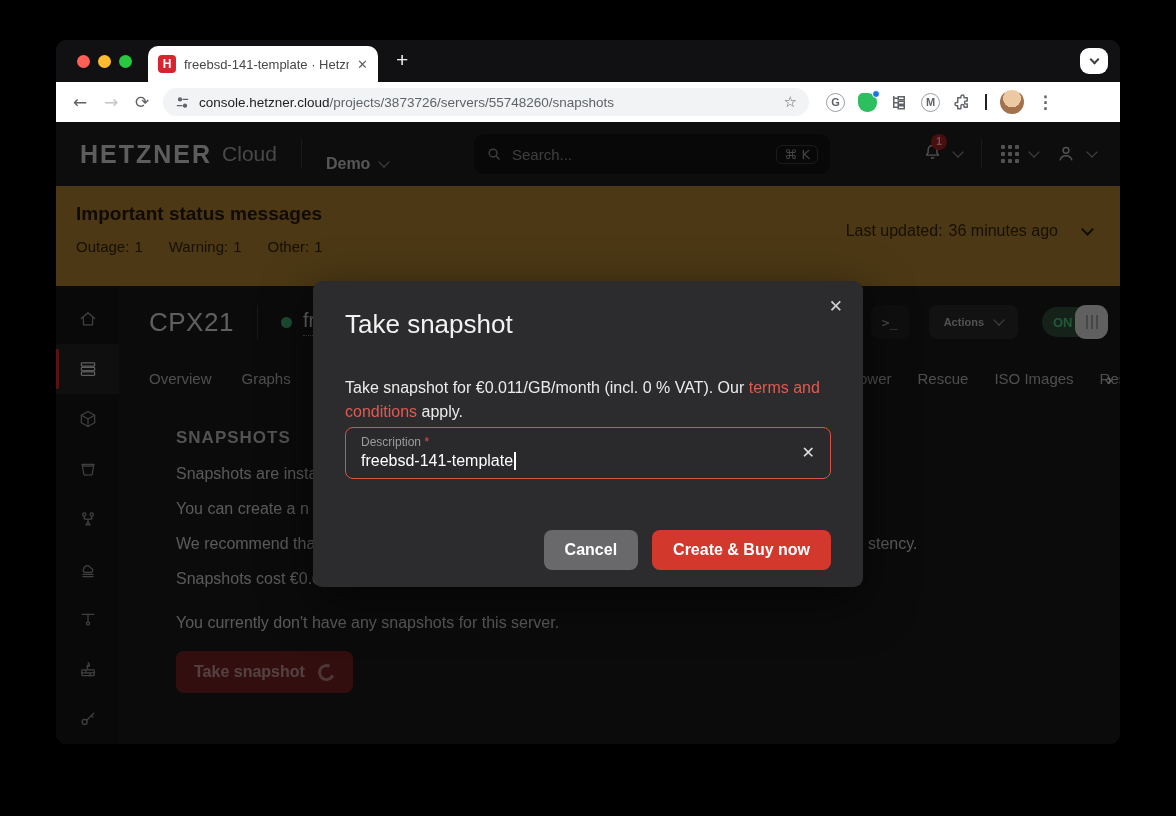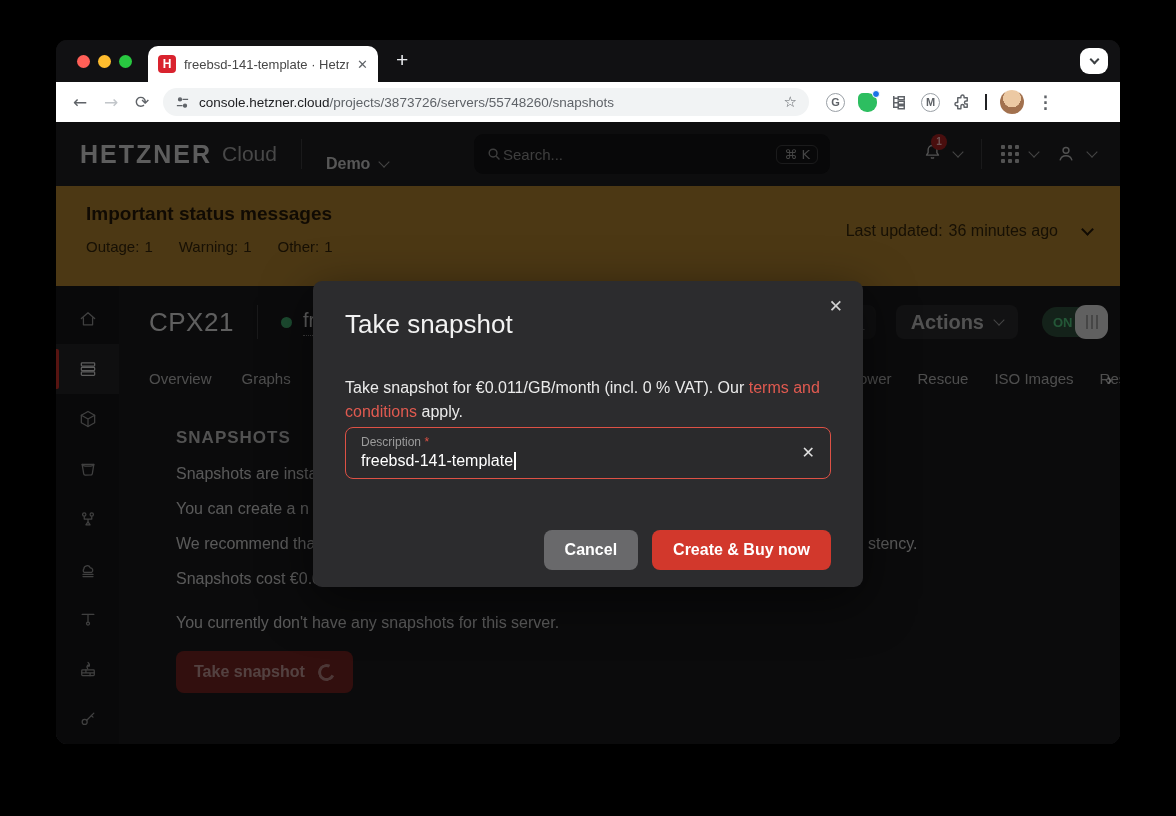--- a/index.html
+++ b/index.html
@@ -45,33 +45,33 @@
   
   .console{position:relative;height:622px;background:#19191b;overflow:hidden;}
   .hz-header{position:relative;height:64px;background:#1e1e20;display:flex;align-items:center;padding:0 24px;}
   .logo{font-size:25px;font-weight:700;color:#cfcfcf;letter-spacing:2px;}
   .cloud{font-size:21px;color:#9f9f9f;margin-left:10px;font-weight:400;}
   .hdr-div{width:1px;height:30px;background:#3a3a3c;margin:0 24px;}
   .project{font-size:16px;color:#c0c0c0;display:flex;gap:10px;align-items:center;font-weight:700;margin-top:20px;}
   .dchev{width:8px;height:8px;border-right:1.5px solid #9a9a9a;border-bottom:1.5px solid #9a9a9a;
          transform:rotate(45deg);margin-top:-4px;}
   .searchbox{position:absolute;left:418px;top:12px;width:356px;height:40px;background:#121214;
-             border-radius:9px;display:flex;align-items:center;padding:0 12px;}
+             border-radius:9px;display:flex;align-items:center;padding:0 12px;gap:9px;}
   .search-ph{color:#8a8a8a;font-size:15px;}
   .kbd{margin-left:auto;border:1px solid #3c3c3e;border-radius:6px;padding:1px 7px;font-size:13px;
        color:#9a9a9a;font-family:"DejaVu Sans",sans-serif;}
   .hdr-right{margin-left:auto;display:flex;align-items:center;gap:11px;}
   .bell-wrap{position:relative;}
   .badge{position:absolute;top:-8px;right:-4px;min-width:16px;height:16px;border-radius:8px;
          background:#a32020;color:#f0b9b9;font-size:10px;font-weight:700;display:flex;
          align-items:center;justify-content:center;padding:0 4px;}
   .grid9{display:grid;grid-template-columns:repeat(3,4px);grid-gap:3px;}
   .grid9 i{width:4px;height:4px;background:#b5b5b5;border-radius:1px;}
   
-  .banner{position:relative;height:100px;background:#a87c2d;padding:17px 30px;}
+  .banner{position:relative;height:100px;background:#a87c2d;padding:17px 20px;}
   .banner-title{font-size:19px;font-weight:700;color:#241807;}
   .banner-stats{margin-top:13px;font-size:15px;color:#33240a;display:flex;gap:26px;}
   .banner-stats b{font-weight:400;margin-left:5px;}
   .banner-right{position:absolute;right:62px;top:36px;font-size:16px;color:#33240a;}
   .banner-right b{font-weight:400;margin-left:6px;}
   .banner-chev{position:absolute;right:28px;top:39px;width:9px;height:9px;border-right:2px solid #241807;
                border-bottom:2px solid #241807;transform:rotate(45deg);}
   
   .page{display:flex;height:458px;}
   .sidebar{width:63px;background:#151517;padding-top:8px;}
@@ -86,21 +86,21 @@
   .plan{font-size:26px;color:#d2d2d2;letter-spacing:.5px;}
   .srv-div{width:1px;height:34px;background:#3a3a3c;margin:0 23px;}
   .statusdot{width:11px;height:11px;border-radius:50%;background:#3fa76b;margin-right:11px;}
   .srv-name{font-size:20px;color:#d2d2d2;border-bottom:1px dotted #8a8a8a;padding-bottom:3px;}
   .srv-right{margin-left:auto;display:flex;align-items:center;}
   .lock{margin-right:14px;}
   .console-btn{width:38px;height:34px;background:#232325;border-radius:8px;color:#aaa;font-size:13px;
                font-family:"DejaVu Sans Mono",monospace;display:flex;align-items:center;
                justify-content:center;margin-right:20px;}
   .actions-btn{height:34px;background:#28282a;border-radius:8px;padding:0 15px;display:flex;
-               align-items:center;gap:11px;color:#b5b5b5;font-size:20px;font-weight:600;margin-right:24px;}
+               align-items:center;gap:11px;color:#b5b5b5;font-size:11px;font-weight:600;margin-right:24px;}
   .toggle{position:relative;width:64px;height:30px;border-radius:15px;background:#2e4d3a;
           display:flex;align-items:center;}
   .toggle-label{font-size:13px;font-weight:700;color:#4fc07a;margin-left:11px;}
   .knob{position:absolute;right:-2px;top:-2px;width:33px;height:34px;border-radius:11px;background:#d6d6d6;
         display:flex;align-items:center;justify-content:center;}
   .knob i{width:12px;height:14px;
           background:repeating-linear-gradient(90deg,#9c9c9c 0 2px,transparent 2px 5px);}
   .tabs-row{position:absolute;top:84px;left:30px;right:0;height:24px;font-size:15px;color:#aeaeae;}
   .tabs-left{display:flex;gap:30px;}
   .tabs-rightgroup{position:absolute;left:700px;top:0;display:flex;gap:26px;white-space:nowrap;}

